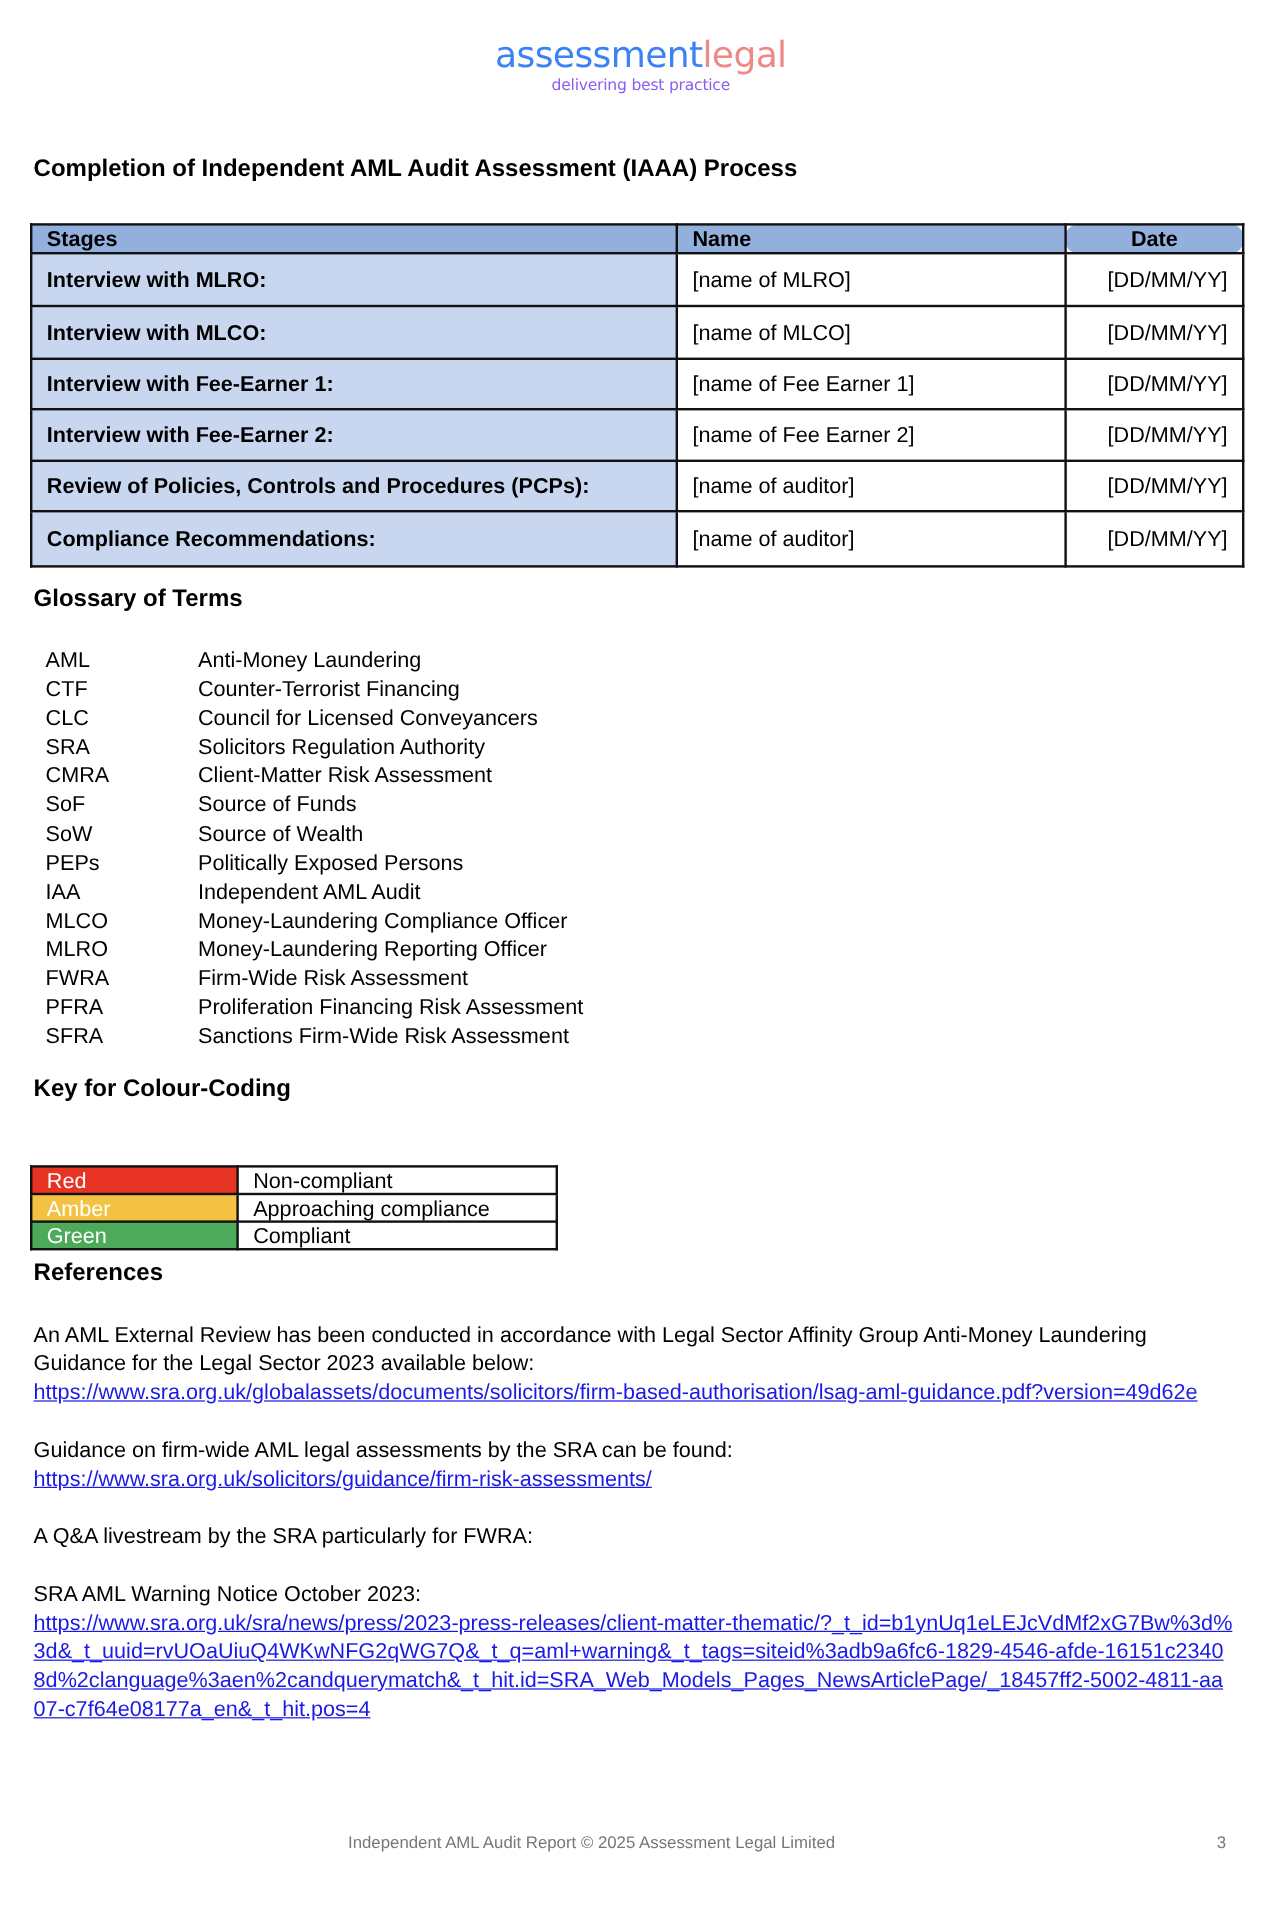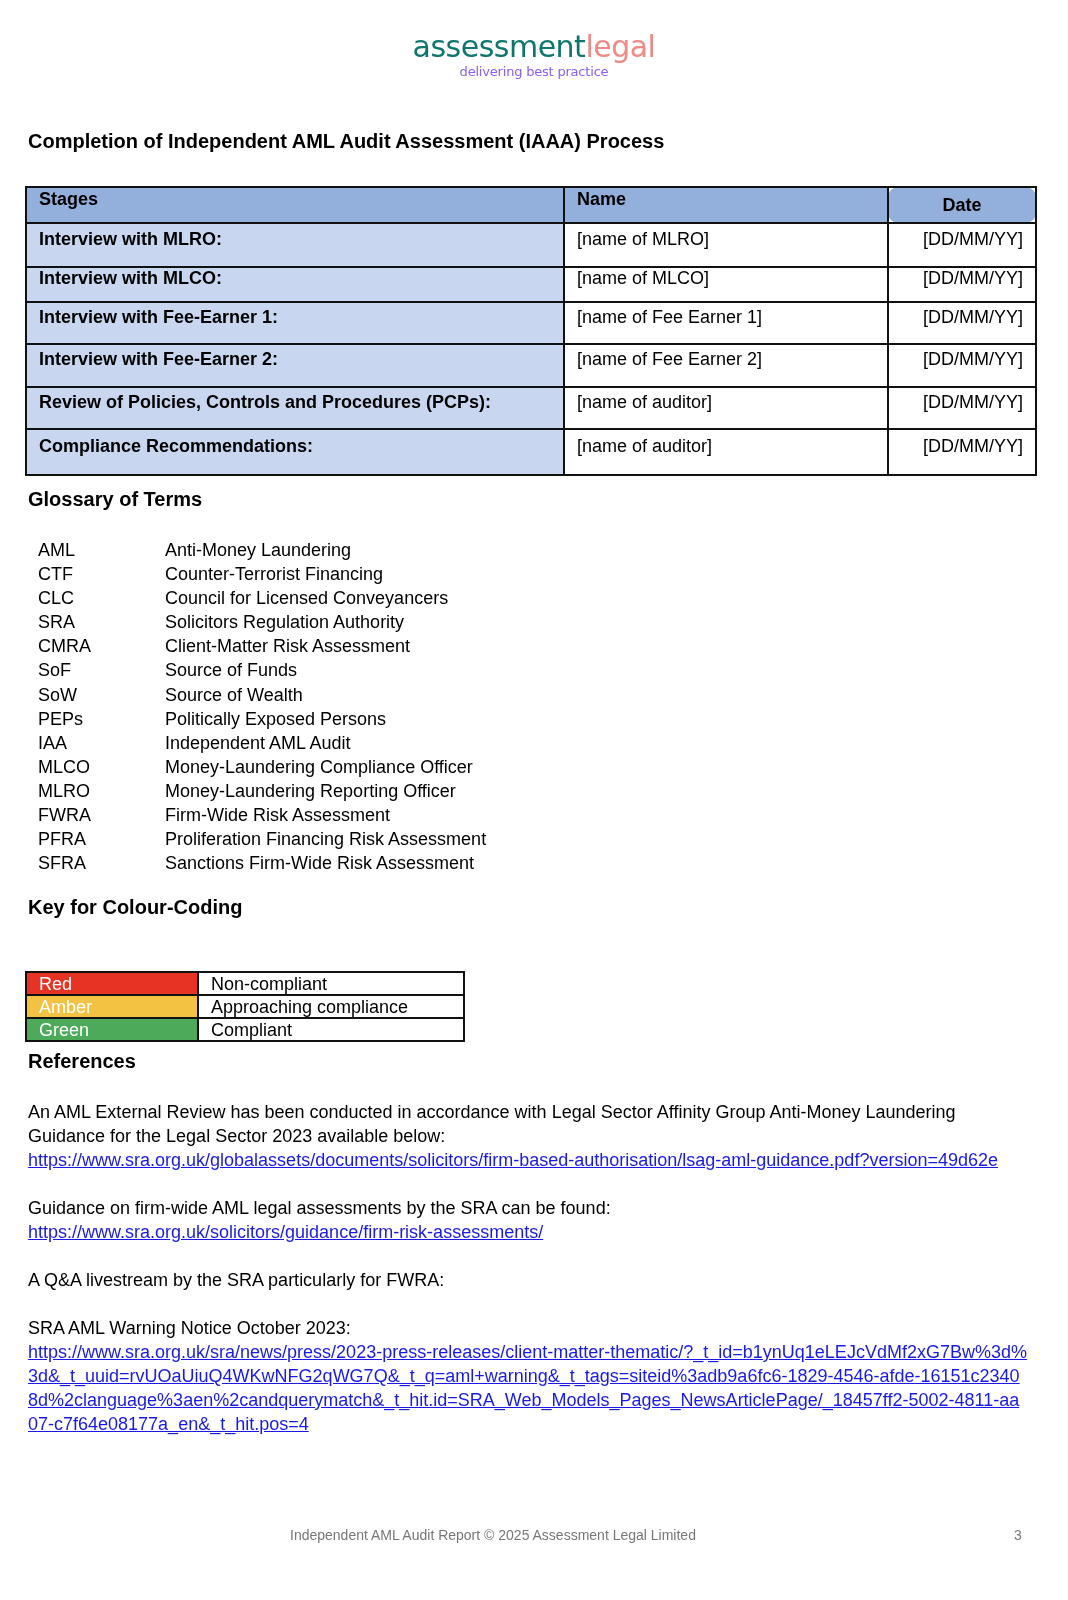--- a/index.html
+++ b/index.html
@@ -2,32 +2,32 @@
 <html><head>
   <meta charset="utf-8">
   <style>
     html, body { margin: 0; padding: 0; background: #ffffff; }
     body {
       width: 1068px; height: 1600px; position: relative; overflow: hidden;
       font-family: "Liberation Sans", sans-serif; color: #000;
     }
     .logo { position: absolute; left: 0; top: 30px; width: 1068px; text-align: center; }
     .logo-main { font-family: "DejaVu Sans", sans-serif; font-size: 30px; letter-spacing: -0.5px; line-height: 34px; font-weight: normal; }
-    .logo-a { color: #0f766e; }
+    .logo-a { color: #3b82f6; }
     .logo-b { color: #ee8a86; }
     .logo-tag { font-family: "DejaVu Sans", sans-serif; font-size: 13px; color: #8b5cf6; margin-top: 0px; letter-spacing: -0.2px; }
 
     .h1 { position: absolute; left: 28px; top: 130px; font-size: 20px; font-weight: bold; }
     .h2 { position: absolute; left: 28px; font-size: 20px; font-weight: bold; }
 
     table.stages {
       position: absolute; left: 25px; top: 186px; width: 1012px;
       border-collapse: collapse; font-size: 18px;
     }
-    table.stages td, table.stages th { border: 2px solid #111; padding: 0 0 12px 12px; text-align: left; vertical-align: middle; }
+    table.stages td, table.stages th { border: 2px solid #111; padding: 0 0 0 12px; text-align: left; vertical-align: middle; }
     table.stages th { background: #93b0dd; font-weight: bold; height: 22px; line-height: 20px; }
     table.stages th.date-h { text-align: center; padding: 0; border-radius: 10px; }
     table.stages td.stage { background: #c8d7ef; font-weight: bold; width: 524px; }
     table.stages td.name { width: 310px; }
     table.stages td.date { text-align: right; padding-right: 12px; }
 
     .glossary { position: absolute; left: 38px; top: 538px; font-size: 18px; line-height: 24.1px; }
     .gl-row { display: flex; }
     .gl-abbr { width: 127px; }
 
@@ -61,21 +61,21 @@
       <tr>
     <th>Stages</th>
     <th>Name</th>
     <th class="date-h">Date</th>
   </tr>
   <tr style="height:44px">
     <td class="stage">Interview with MLRO:</td>
     <td class="name">[name of MLRO]</td>
     <td class="date">[DD/MM/YY]</td>
   </tr>
-  <tr style="height:34px">
+  <tr style="height:44px">
     <td class="stage">Interview with MLCO:</td>
     <td class="name">[name of MLCO]</td>
     <td class="date">[DD/MM/YY]</td>
   </tr>
   <tr style="height:42px">
     <td class="stage">Interview with Fee-Earner 1:</td>
     <td class="name">[name of Fee Earner 1]</td>
     <td class="date">[DD/MM/YY]</td>
   </tr>
   <tr style="height:43px">

